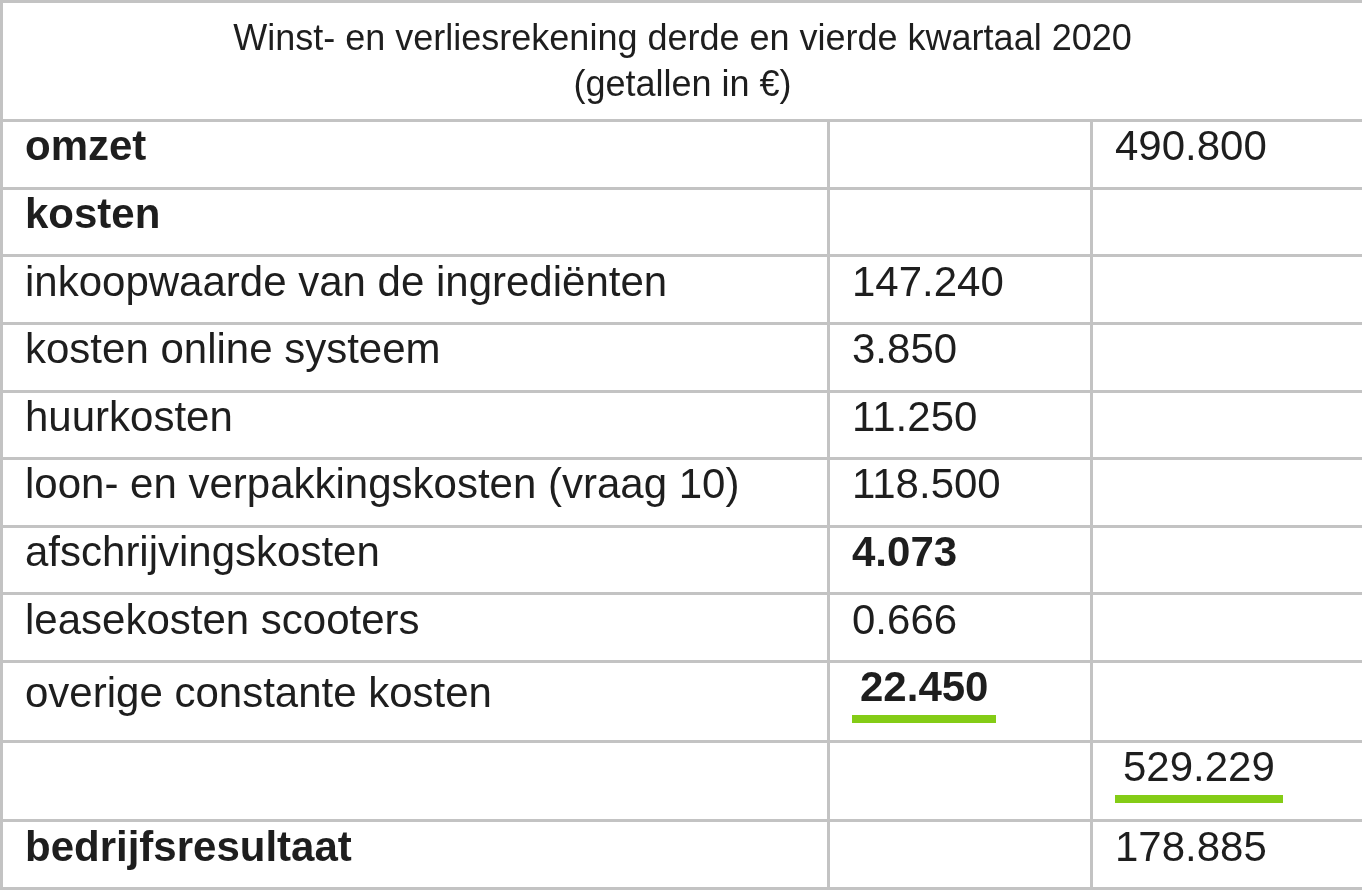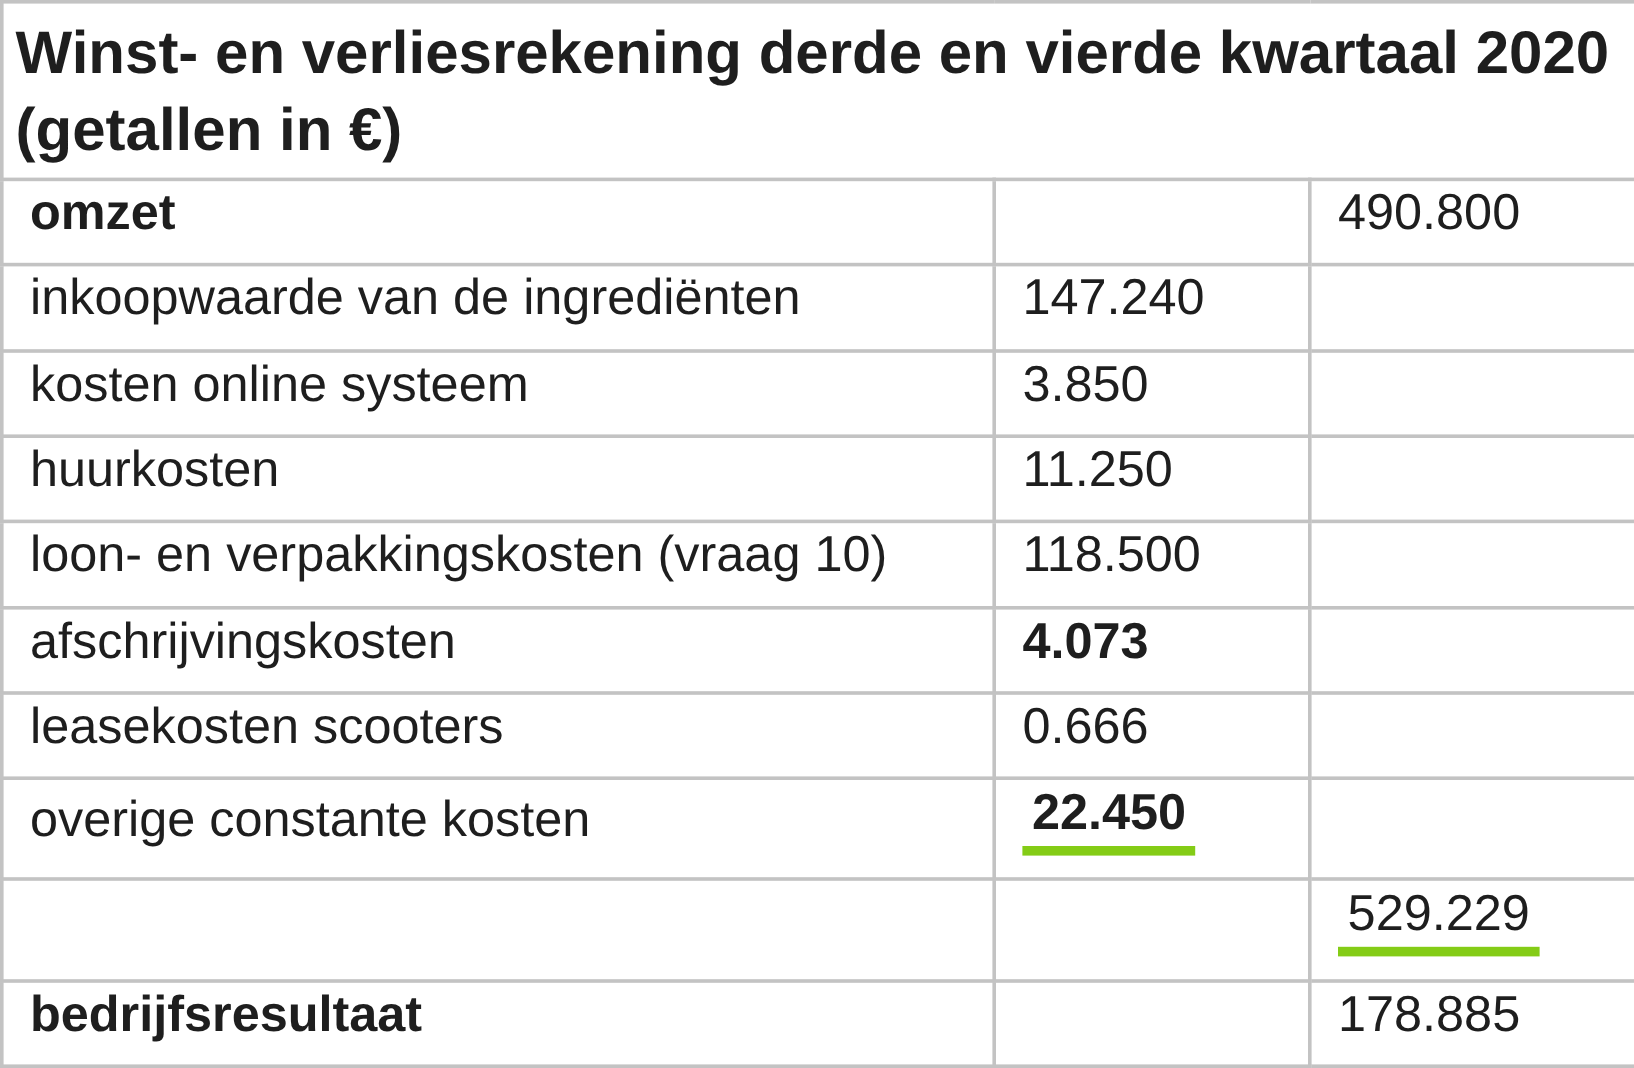--- a/index.html
+++ b/index.html
@@ -26,23 +26,23 @@
     overflow: hidden;
     white-space: nowrap;
   }
   .pl-table tr {
     height: 64px;
   }
   tr.title-row {
     height: 118px;
   }
   td.title-cell {
-    text-align: left;
-    font-weight: bold;
-    font-size: 50px;
+    text-align: center;
+    font-weight: normal;
+    font-size: 36px;
     line-height: 1.28;
     padding: 4px 10px;
   }
   td.label {
     text-align: left;
   }
   td.num {
   }
   .bold {
     font-weight: bold;
@@ -67,20 +67,25 @@
     <tr class="title-row">
       <td class="title-cell" colspan="3">
         <div>Winst- en verliesrekening derde en vierde kwartaal 2020</div>
         <div>(getallen in €)</div>
       </td>
     </tr>
   <tr>
         <td class="label bold">omzet</td>
         <td class="num"></td>
         <td class="num">490.800</td>
+      </tr>
+      <tr>
+        <td class="label bold">kosten</td>
+        <td class="num"></td>
+        <td class="num"></td>
       </tr>
       <tr>
         <td class="label">inkoopwaarde van de ingrediënten</td>
         <td class="num">147.240</td>
         <td class="num"></td>
       </tr>
       <tr>
         <td class="label">kosten online systeem</td>
         <td class="num">3.850</td>
         <td class="num"></td>

